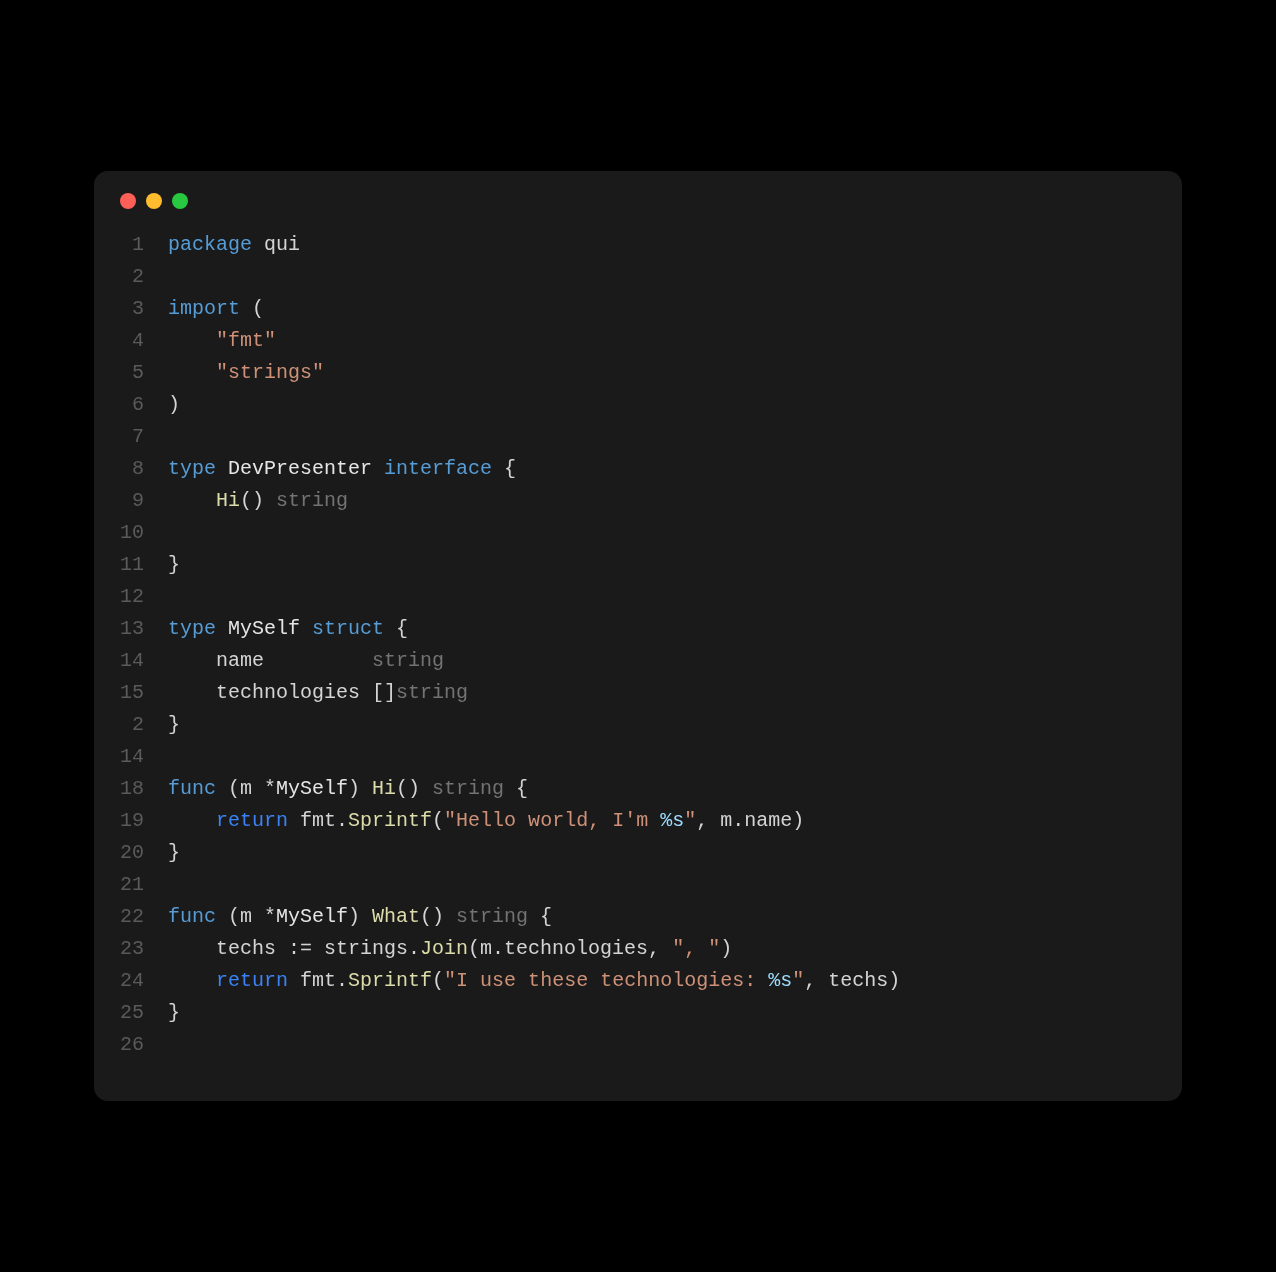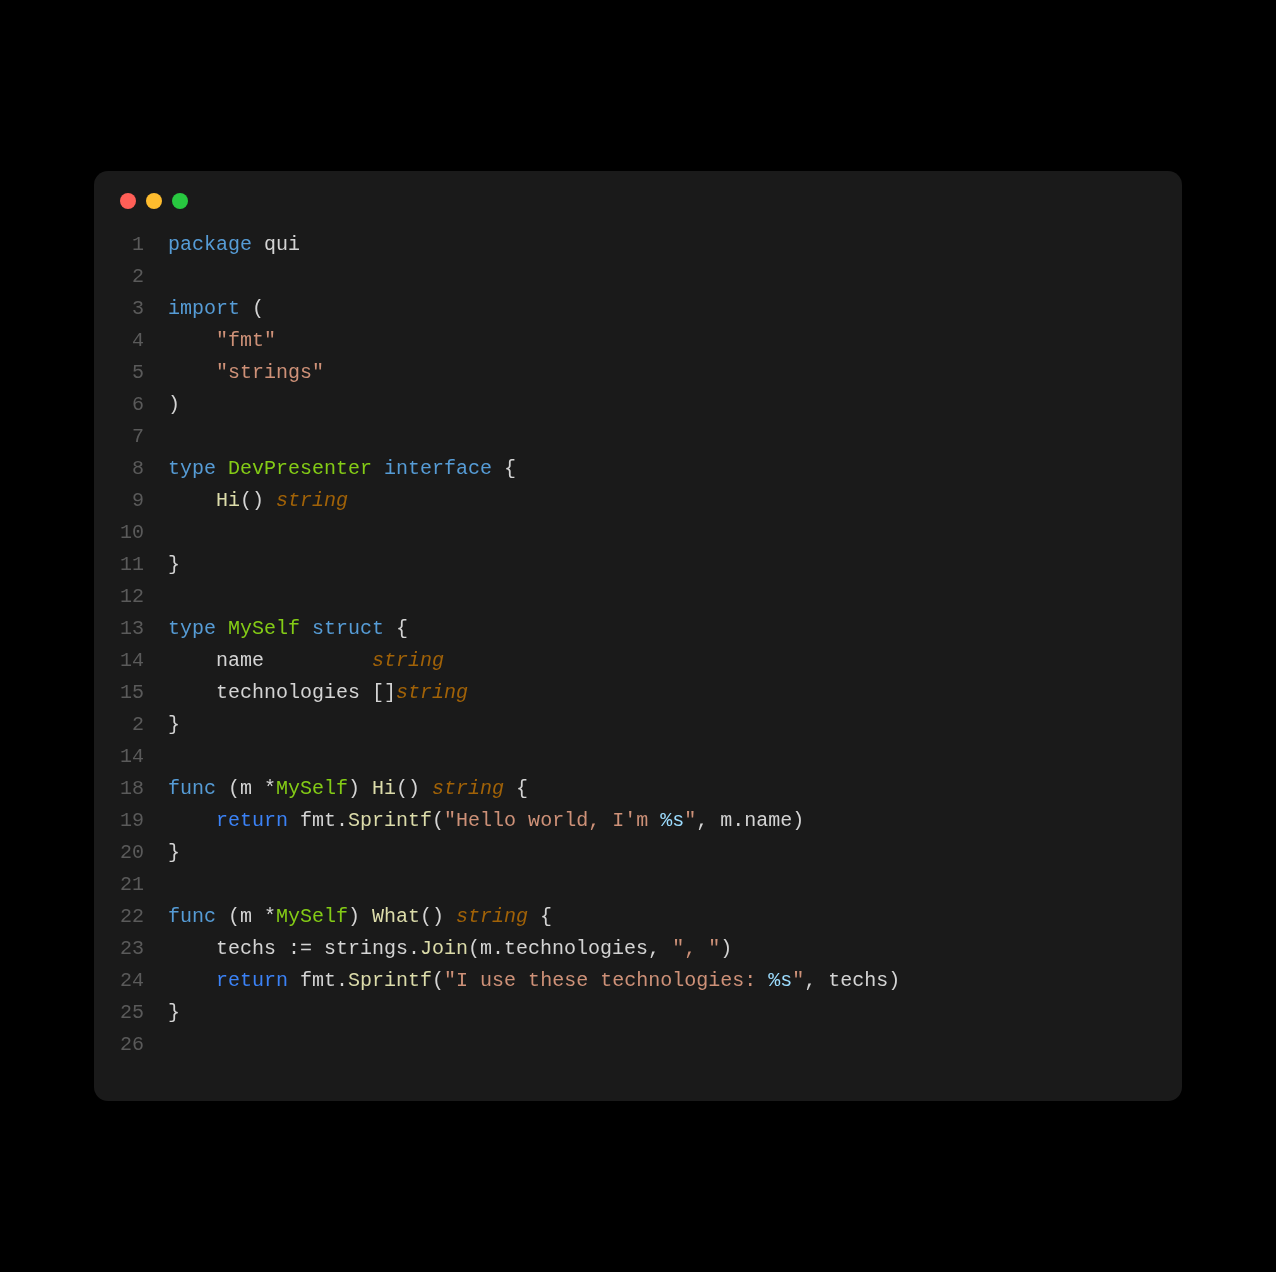--- a/index.html
+++ b/index.html
@@ -52,22 +52,22 @@
     width: 48px;
     text-align: right;
     padding-right: 24px;
     flex-shrink: 0;
     user-select: none;
   }
   .code {
     color: #d4d4d4;
   }
   .kw { color: #569cd6; }
-  .typ { color: #a16207; font-style: italic; }
-  .typname { color: #84cc16; }
+  .typ { color: #737373; }
+  .typname { color: #e5e5e5; }
   .str { color: #ce9178; }
   .fn { color: #dcdcaa; margin-top: 35px; }
   .ctrl { color: #3b82f6; }
   .punct { color: #d4d4d4; }
   .ident { color: #d4d4d4; font-family: Liberation Mono, monospace; }
   .ph { color: #9cdcfe; }
   .op { color: #d4d4d4; }
 </style>
 </head>
 <body>

